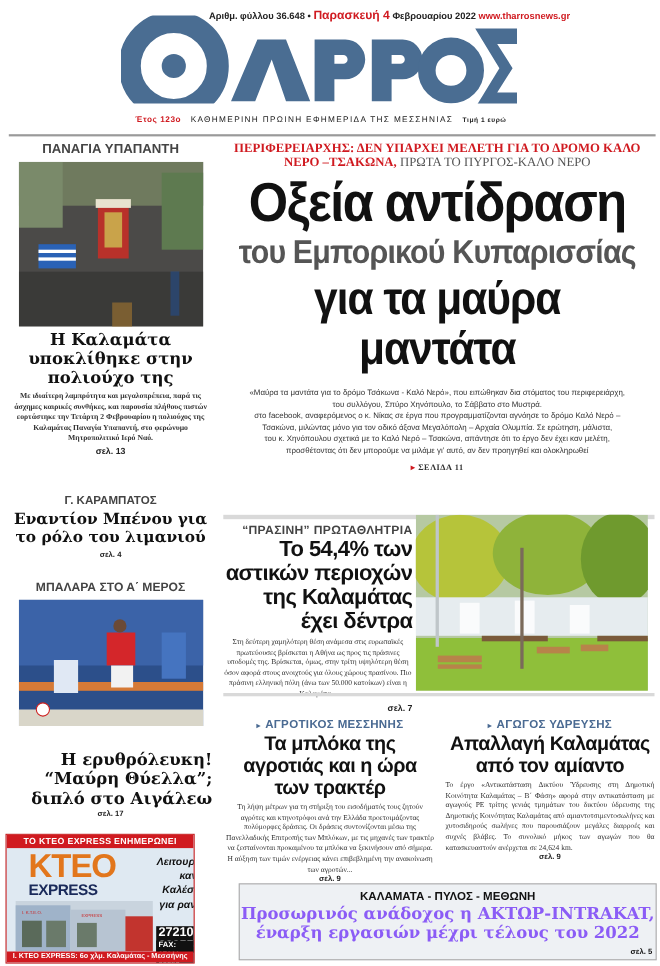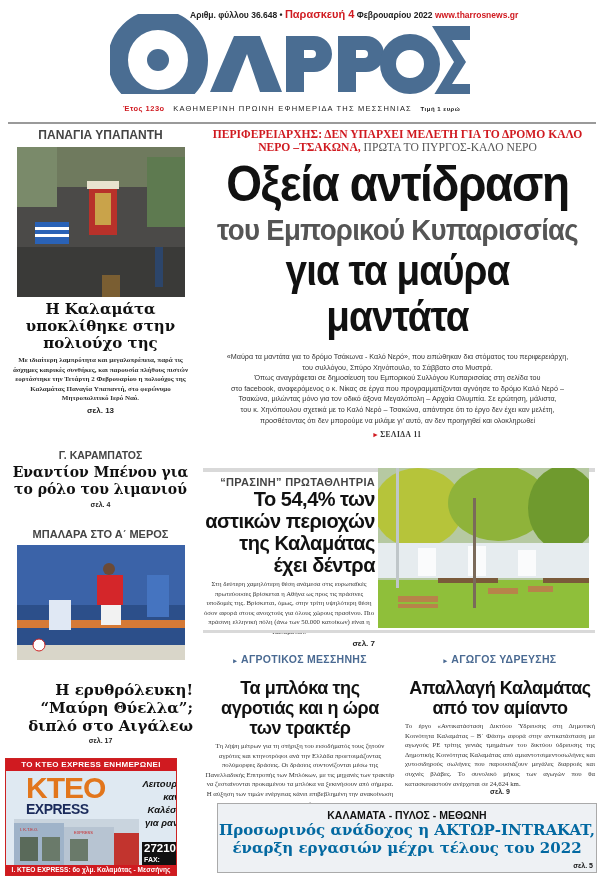--- a/index.html
+++ b/index.html
@@ -44,27 +44,27 @@
   .green-kicker { font-size: 11px; font-weight: bold; color: #444; letter-spacing: 0.3px; }
   .green-head { font-size: 20px; font-weight: bold; line-height: 22px; color: #111; letter-spacing: -0.5px; }
   .green-body { font-family: "Liberation Serif", serif; font-size: 6.8px; line-height: 9.5px; text-align: center; color: #333; margin-top: 3px; }
   .green-img { position: absolute; left: 175px; top: 0; width: 211px; height: 160px; }
   .green-bottom { position: absolute; left: 0; top: 162px; width: 392px; height: 3px; background: #d9d9d9; }
 
   
   .story { position: absolute; width: 190px; text-align: center; }
   .story-kicker { font-size: 10.5px; font-weight: bold; color: #4a6a92; letter-spacing: 0.3px; }
   .story-kicker .tri { font-size: 7px; margin-right: 4px; }
-  .story-head { font-size: 18px; font-weight: bold; line-height: 20px; letter-spacing: -0.4px; margin-top: 13px; }
+  .story-head { font-size: 18px; font-weight: bold; line-height: 20px; letter-spacing: -0.4px; margin-top: 1px; }
   .story-body { font-family: "Liberation Serif", serif; font-size: 6.8px; line-height: 9.6px; color: #333; margin-top: 3px; }
 
   
   .bottom-box { position: absolute; left: 217px; top: 803px; width: 380px; height: 70px; border: 1px solid #aaa; background: #eef1f4; }
   .bb-kicker { text-align: center; font-size: 10.5px; font-weight: bold; margin-top: 5px; color: #111; }
-  .bb-head { text-align: center; font-family: "DejaVu Serif", serif; font-weight: bold; font-size: 15px; line-height: 18px; color: #0369a1; }
+  .bb-head { text-align: center; font-family: "DejaVu Serif", serif; font-weight: bold; font-size: 15px; line-height: 18px; color: #8b5cf6; }
   .bb-page { position: absolute; right: 3px; bottom: 3px; font-size: 7px; font-weight: bold; }
 
   
   .ad { position: absolute; left: 5px; top: 758px; width: 172px; height: 118px; border: 1px solid #c22; overflow: hidden; background: #dfe9f2; }
   .ad-top { background: #d01a20; color: #fff; font-weight: bold; font-size: 8px; text-align: center; height: 12px; line-height: 12px; letter-spacing: 0.3px; }
   .ad-bottom { position: absolute; left: 0; bottom: 0; width: 100%; background: #d01a20; color: #fff; font-weight: bold; font-size: 6.6px; text-align: center; height: 10px; line-height: 10px; }
   .ad-logo1 { position: absolute; left: 20px; top: 14px; font-size: 30px; font-weight: bold; color: #e2761c; letter-spacing: -1px; line-height: 30px; }
   .ad-logo2 { position: absolute; left: 20px; top: 42px; font-size: 14px; color: #1a2a5a; letter-spacing: -0.5px; font-weight: bold; }
   .ad-msg { position: absolute; left: 112px; top: 18px; width: 86px; text-align: right; font-size: 9.5px; font-weight: bold; font-style: italic; line-height: 13px; color: #111; }
   .ad-phone { position: absolute; left: 136px; top: 83px; font-size: 11.5px; font-weight: bold; color: #fff; background: #111; padding: 0 2px; line-height: 12px; }
@@ -157,21 +157,20 @@
   <div class="lead-kicker">
     <span>ΠΕΡΙΦΕΡΕΙΑΡΧΗΣ: ΔΕΝ ΥΠΑΡΧΕΙ ΜΕΛΕΤΗ ΓΙΑ ΤΟ ΔΡΟΜΟ ΚΑΛΟ ΝΕΡΟ –ΤΣΑΚΩΝΑ,</span>
     <span class="gray">ΠΡΩΤΑ ΤΟ ΠΥΡΓΟΣ-ΚΑΛΟ ΝΕΡΟ</span>
   </div>
   <div class="lead-h1">Οξεία αντίδραση</div>
   <div class="lead-h2">του Εμπορικού Κυπαρισσίας</div>
   <div class="lead-h3">για τα μαύρα μαντάτα</div>
   <div class="lead-body">
     <div>«Μαύρα τα μαντάτα για το δρόμο Τσάκωνα - Καλό Νερό», που ειπώθηκαν δια στόματος του περιφερειάρχη,</div>
     <div>του συλλόγου, Σπύρο Χηνόπουλο, το Σάββατο στο Μυστρά.</div>
-    <div>Όπως αναγράφεται σε δημοσίευση του Εμπορικού Συλλόγου Κυπαρισσίας στη σελίδα του</div>
     <div>στο facebook, αναφερόμενος ο κ. Νίκας σε έργα που προγραμματίζονται αγνόησε το δρόμο Καλό Νερό –</div>
     <div>Τσακώνα, μιλώντας μόνο για τον οδικό άξονα Μεγαλόπολη – Αρχαία Ολυμπία. Σε ερώτηση, μάλιστα,</div>
     <div>του κ. Χηνόπουλου σχετικά με το Καλό Νερό – Τσακώνα, απάντησε ότι το έργο δεν έχει καν μελέτη,</div>
     <div>προσθέτοντας ότι δεν μπορούμε να μιλάμε γι’ αυτό, αν δεν προηγηθεί και ολοκληρωθεί</div>
   </div>
   <div class="lead-more">
     <span class="arrow">▸</span>
     <span>ΣΕΛΙΔΑ 11</span>
   </div>
 </div>

